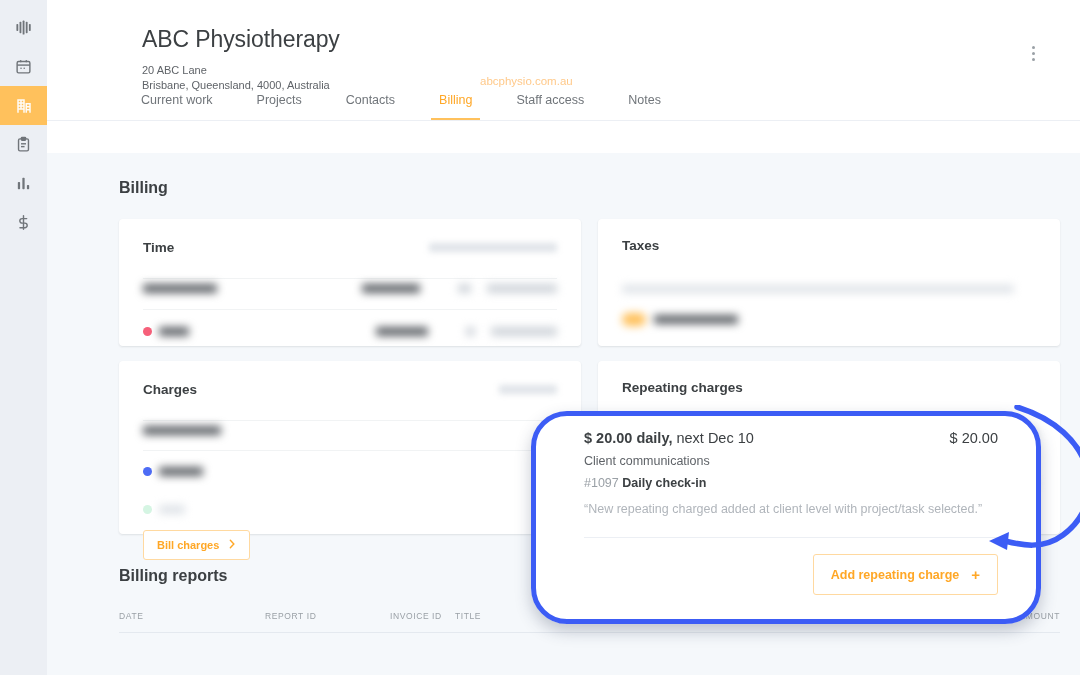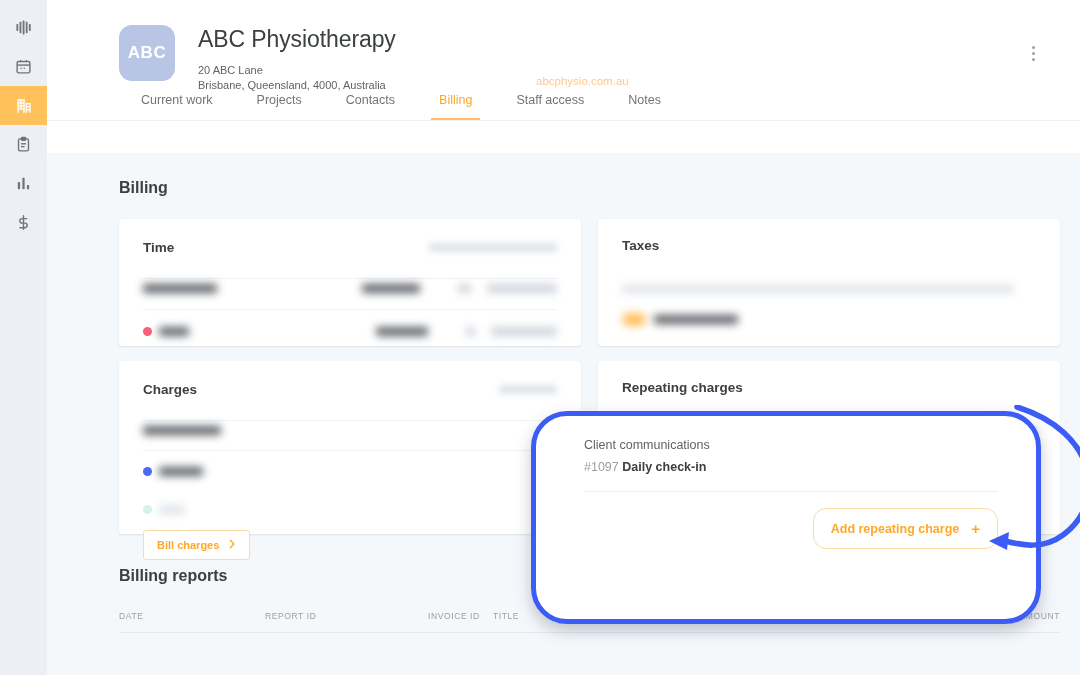--- a/index.html
+++ b/index.html
@@ -135,21 +135,21 @@
   .rep-table {
     margin-top: 26px; margin-right: 20px;
     background: transparent;
   }
   .rep-head {
     display: flex; font-size: 8.5px; color: #9aa0a6; letter-spacing: .6px;
     padding-bottom: 11px; border-bottom: 1px solid #e4e9ef;
   }
   .rep-head .c1 { width: 146px; }
   .rep-head .c2 { width: 125px; }
-  .rep-head .c3 { width: 65px; margin-left: 38px; }
+  .rep-head .c3 { width: 65px; }
   .rep-head .c4 { flex: 1; }
   .rep-head .c5 { width: 60px; text-align: right; }
 
   
   .callout-wrap {
     position: absolute; left: 484px; top: 411px;
     width: 510px; height: 213px; z-index: 30;
   }
   .callout-shadow {
     position: absolute; inset: 0;
@@ -176,21 +176,21 @@
   .co-line b { color: #3c4043; font-weight: bold; }
   .co-line .muted { color: #9aa0a6; }
   .co-quote {
     font-size: 12.5px; color: #b0b5bb; margin-top: 9px; line-height: 21px;
     max-width: 400px;
   }
   .co-hr { height: 1px; background: #eceff4; margin: 17px 0 0 0; }
   .co-foot { display: flex; justify-content: flex-end; margin-top: 16px; }
   .btn-big {
     display: inline-flex; align-items: center; gap: 12px;
-    border: 1px solid #ffd9a0; border-radius: 13px;
+    border: 1px solid #ffd9a0; border-radius: 3px;
     color: #ffa726; font-size: 12.5px; font-weight: bold;
     padding: 12px 17px; background: #fff; cursor: pointer;
   }
   .plus { font-size: 15px; line-height: 1; }
 
   .arrow-svg { position: absolute; left: 930px; top: 405px; z-index: 31; pointer-events: none; }
 
   .hidden-btn {
     position: absolute; right: 24px; bottom: 18px;
   }
@@ -258,23 +258,20 @@
           <path d="M16.5 6.5H10a3.2 3.2 0 000 6.4h4a3.2 3.2 0 010 6.4H7"></path>
         </svg>
       </span>
     </div>
   </nav>
 
   <div class="main">
 
     <header class="header">
       <div class="hdr-row">
-        <div class="logo">
-          <span>ABC</span>
-        </div>
         <div class="hdr-txt">
           <div class="biz-name">ABC Physiotherapy</div>
           <div class="addr">
             <div>20 ABC Lane</div>
             <div>Brisbane, Queensland, 4000, Australia</div>
           </div>
           <a class="weblink" href="#">abcphysio.com.au</a>
         </div>
       </div>
       <div class="kebab">
@@ -414,25 +411,32 @@
           <span class="c3">INVOICE ID</span>
           <span class="c4">TITLE</span>
           <span class="c5">AMOUNT</span>
         </div>
       </div>
     </section>
 
     <div class="callout-wrap">
       <div class="callout-shadow"></div>
       <div class="callout-inner">
+        <div class="co-top">
+          <div class="co-title">
+            <b><span>$ 20.00</span><span> daily,</span></b><span> next Dec 10</span>
+          </div>
+          <div class="co-amount">$ 20.00</div>
+        </div>
         <div class="co-line">Client communications</div>
         <div class="co-line">
           <span class="muted">#1097</span>
           <b>Daily check-in</b>
         </div>
+        <div class="co-quote">“New repeating charged added at client level with project/task selected.”</div>
         <div class="co-hr"></div>
         <div class="co-foot">
           <button class="btn-big">
             <span>Add repeating charge</span>
             <span class="plus">+</span>
           </button>
         </div>
       </div>
       <div class="callout-border"></div>
     </div>

